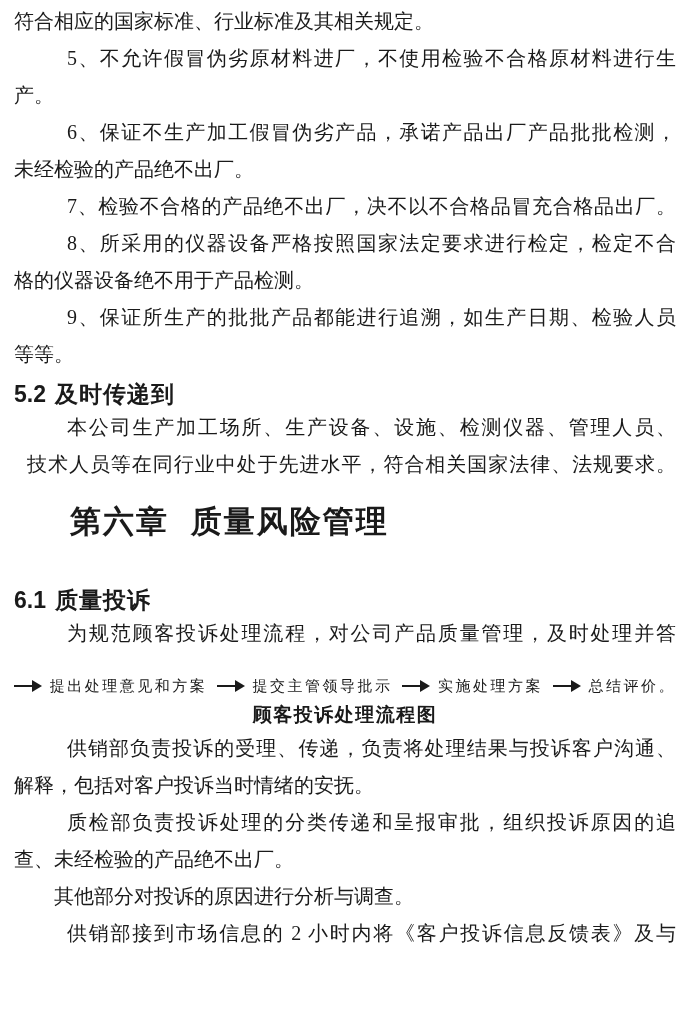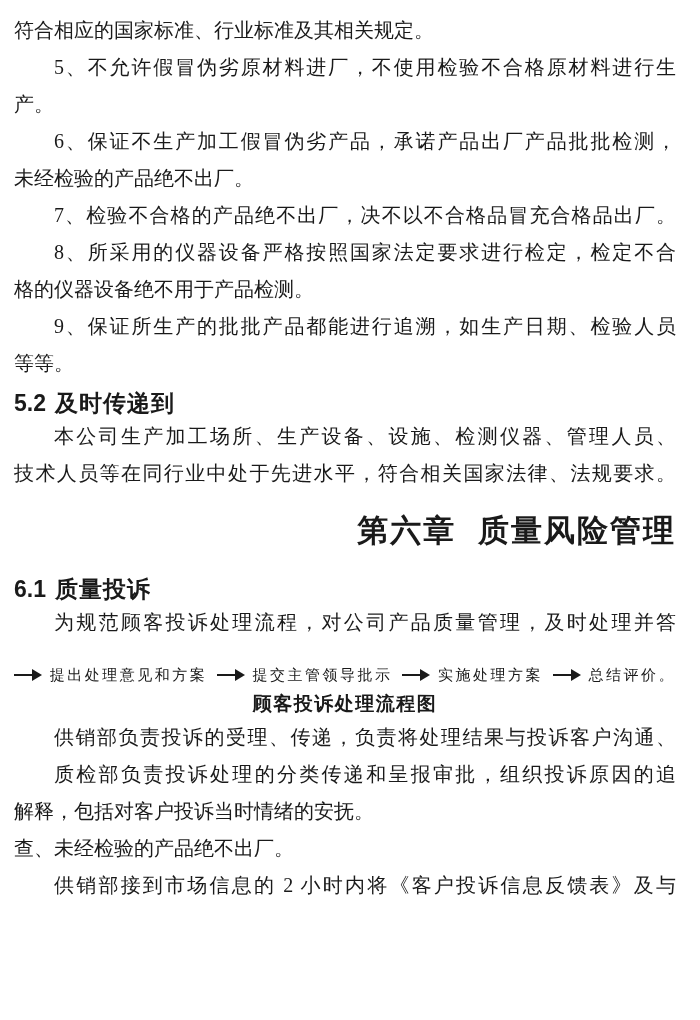--- a/index.html
+++ b/index.html
@@ -1,55 +1,55 @@
 <!DOCTYPE html>
 <html><head>
 <meta charset="utf-8">
 <style>
   html,body{margin:0;padding:0;background:#ffffff;}
   .page{
     position:relative;
     width:700px;height:1020px;
     box-sizing:border-box;
-    padding:12px 24px 0 14px;
+    padding:3px 24px 0 14px;
     background:#ffffff;
     color:#1a1a1a;
     font-family:"Liberation Serif","DejaVu Serif",serif;
     overflow:hidden;
   }
   
   .bl{
     font-size:20px;
     line-height:37px;
     height:37px;
     text-align:justify;
     white-space:nowrap;
     overflow:visible;
   }
-  .bl.fill{white-space:normal;text-align-last:justify;}
+  .bl.fill{white-space:normal;text-align-last:justify;margin-left:13px;}
   .bl.ind{text-indent:2em;}
   
   .h2{
     font-family:"Liberation Sans","DejaVu Sans",sans-serif;
     font-weight:700;
     font-size:23px;
     height:30px;line-height:30px;
     margin-top:6px;
     letter-spacing:1px;
   }
   .h2 .num{margin-right:9px;letter-spacing:0;text-align:right;}
-  .h2#h61{margin-top:20px;}
+  .h2#h61{margin-top:40px;}
   
   .chapter{
     font-weight:700;
     font-size:31px;
     height:46px;line-height:46px;
     margin-top:16px;
     margin-left:56px;
-    text-align:right;
+    text-align:left;
     word-spacing:12px;
     letter-spacing:2px;
   }
   
   .flow{
     display:flex;
     align-items:center;
     justify-content:space-between;
     height:28px;
     margin-top:20px;
@@ -121,18 +121,19 @@
     <span class="flow-step">提交主管领导批示</span>
     <span class="arrow"></span>
     <span class="flow-step">实施处理方案</span>
     <span class="arrow"></span>
     <span class="flow-step">总结评价。</span>
   </div>
 
   <div class="caption">顾客投诉处理流程图</div>
 
   <div class="bl ind fill">供销部负责投诉的受理、传递，负责将处理结果与投诉客户沟通、</div>
+  <div class="bl">解释，包括对客户投诉当时情绪的安抚。</div>
   <div class="bl ind fill">质检部负责投诉处理的分类传递和呈报审批，组织投诉原因的追</div>
-  <div class="bl">解释，包括对客户投诉当时情绪的安抚。</div>
   <div class="bl">查、未经检验的产品绝不出厂。</div>
+  <div class="bl ind">其他部分对投诉的原因进行分析与调查。</div>
   <div class="bl ind fill">供销部接到市场信息的 2 小时内将《客户投诉信息反馈表》及与</div>
 
 </div>
 
 </body></html>

